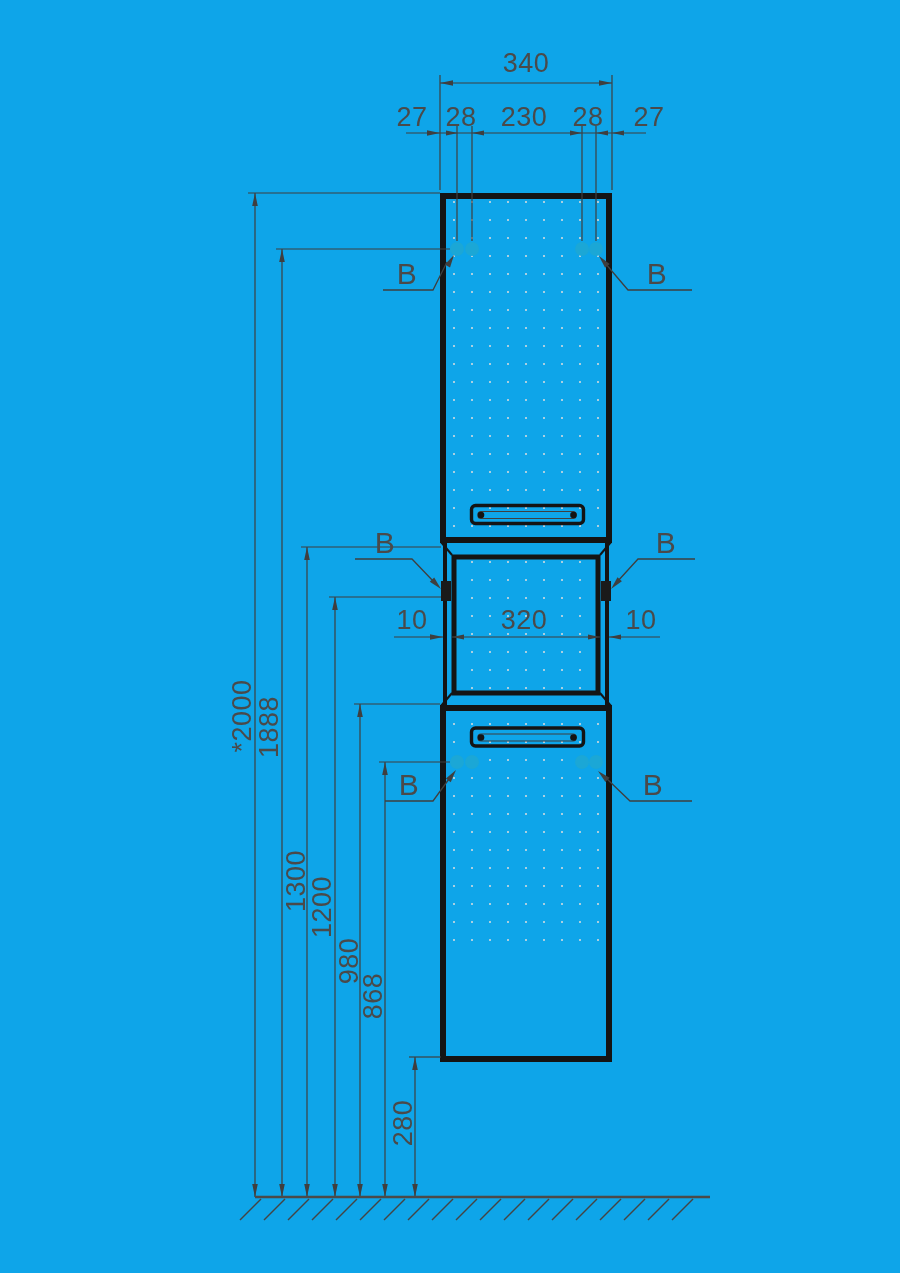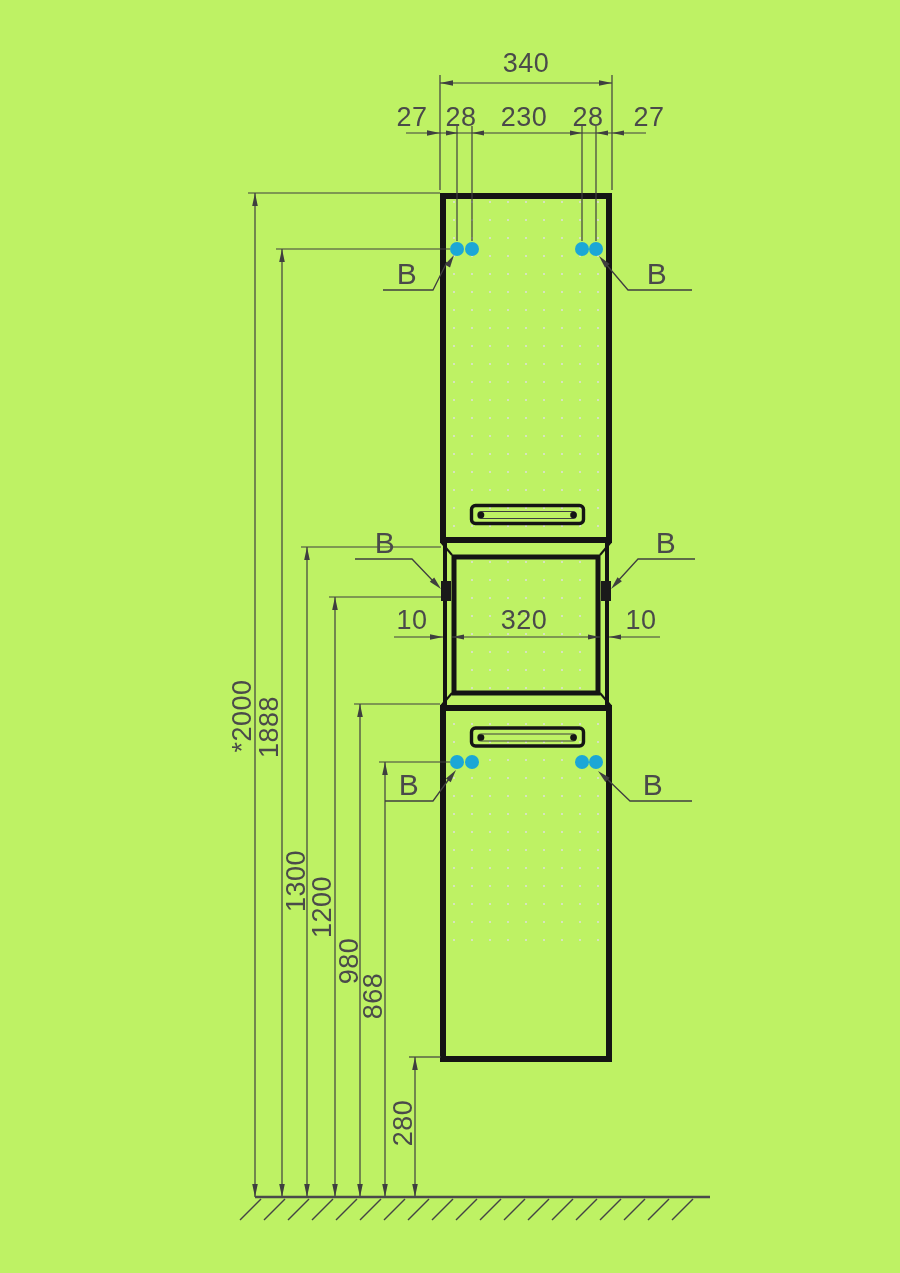--- a/index.html
+++ b/index.html
@@ -1,19 +1,19 @@
 <!DOCTYPE html>
 <html><head>
 <meta charset="utf-8">
 <style>
   html,body{margin:0;padding:0;background:#ffffff;}
   .page{
     position:relative;
     width:900px;height:1273px;
-    background:#bef264;
+    background:#0ea5e9;
     font-family:"Liberation Sans", sans-serif;
     overflow:hidden;
   }
   svg{display:block;}
   text{
     font-family:"Liberation Sans", sans-serif;
     fill:#4a4a4a;
     letter-spacing:0.5px;
   }
   .dim-text{font-size:27px;}

